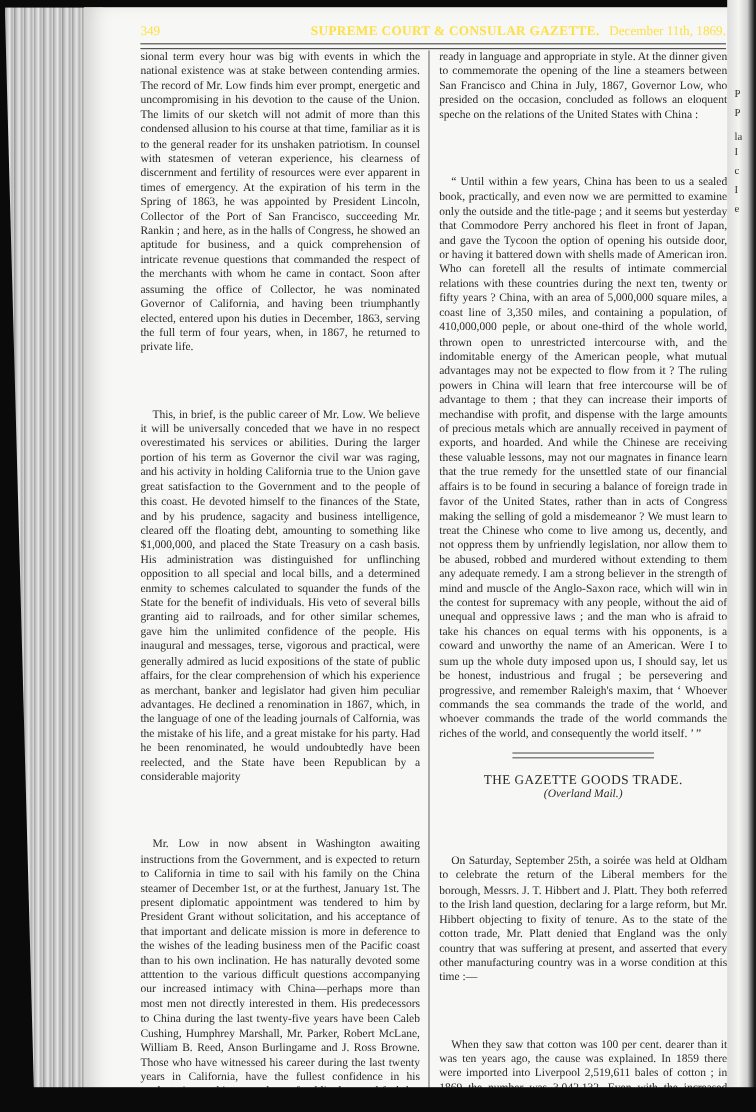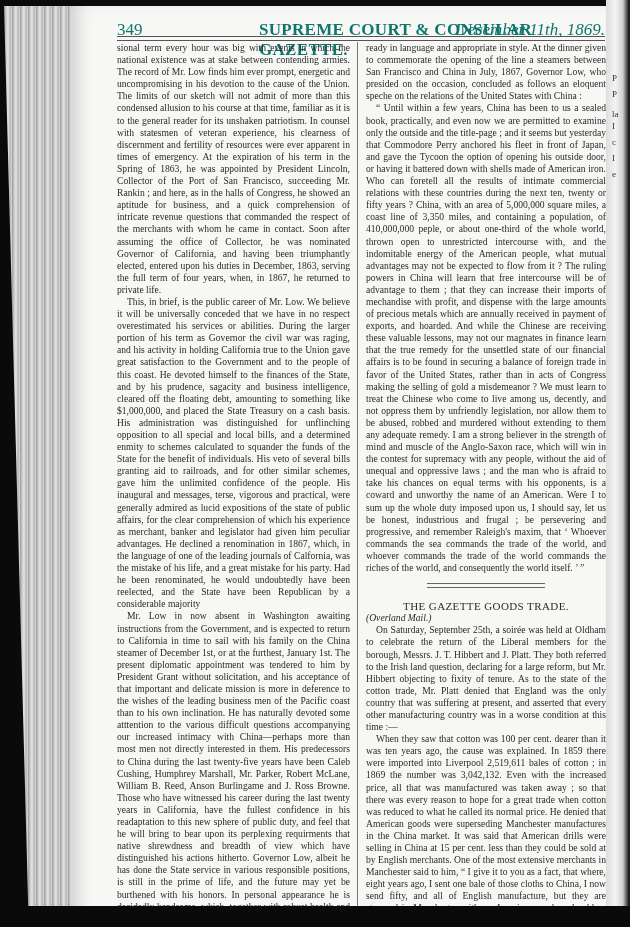--- a/index.html
+++ b/index.html
@@ -21,50 +21,50 @@
   .right-edge {
     position: absolute; left: 606px; top: 0; width: 24px; height: 927px;
     background: linear-gradient(90deg, #ddd, #f4f4f2 40%, #cfcfcf 70%, #1a1a1a 95%);
   }
   .right-edge .frag {
     position: absolute; left: 6px; font-size: 9px; color: #333; line-height: 16px;
     font-family: "Liberation Serif", serif;
   }
   .header {
     position: absolute; left: 117px; top: 20px; width: 488px; height: 14px;
-    font-family: "Liberation Serif", serif; font-size: 17px; color: #0f766e;
+    font-family: "Liberation Serif", serif; font-size: 11px; color: #fde047;
   }
   .header .pg { position: absolute; left: 0; top: 0; }
   .header .title { position: absolute; left: 142px; top: 0; letter-spacing: 0.3px; font-weight: bold; }
-  .header .date { position: absolute; right: 0; top: 0; font-style: italic; }
+  .header .date { position: absolute; right: 0; top: 0; }
   .rule-top {
     position: absolute; left: 117px; top: 36px; width: 488px; height: 3px;
     border-top: 1px solid #555; border-bottom: 1px solid #555;
   }
   .col {
     position: absolute; top: 42px;
     font-family: "Liberation Serif", serif; font-size: 9.6px; line-height: 12.1px;
     color: #2a2a2a; text-align: justify;
   }
   .col p { margin: 0; text-indent: 0; font-family: Liberation Serif, serif; }
-  .col p.ind { text-indent: 10px; }
+  .col p.ind { text-indent: 10px; margin-top: 44px; }
   .col-left { left: 117px; width: 233px; }
   .col-right { left: 366px; width: 240px; }
   .col-divider {
     position: absolute; left: 357px; top: 42px; width: 0; height: 868px;
     border-left: 1px solid #777;
   }
   .sec-rule {
     width: 118px; height: 3px; margin: 9px auto 12px auto;
     border-top: 1px solid #666; border-bottom: 1px solid #666;
   }
   .sec-title {
     text-align: center; font-size: 11px; letter-spacing: 0.4px; margin: 0;
   }
-  .sec-sub { text-align: left; font-style: italic; margin: 0 0 2px 0; }
+  .sec-sub { text-align: center; font-style: italic; margin: 0 0 2px 0; }
   .bottom-band {
     position: absolute; left: 0; top: 906px; width: 630px; height: 21px; background: #0a0a0a;
   }
 </style>
 </head>
 <body>
 
 <div class="page-stack"></div>
 <div class="page"></div>
 <div class="right-edge">

